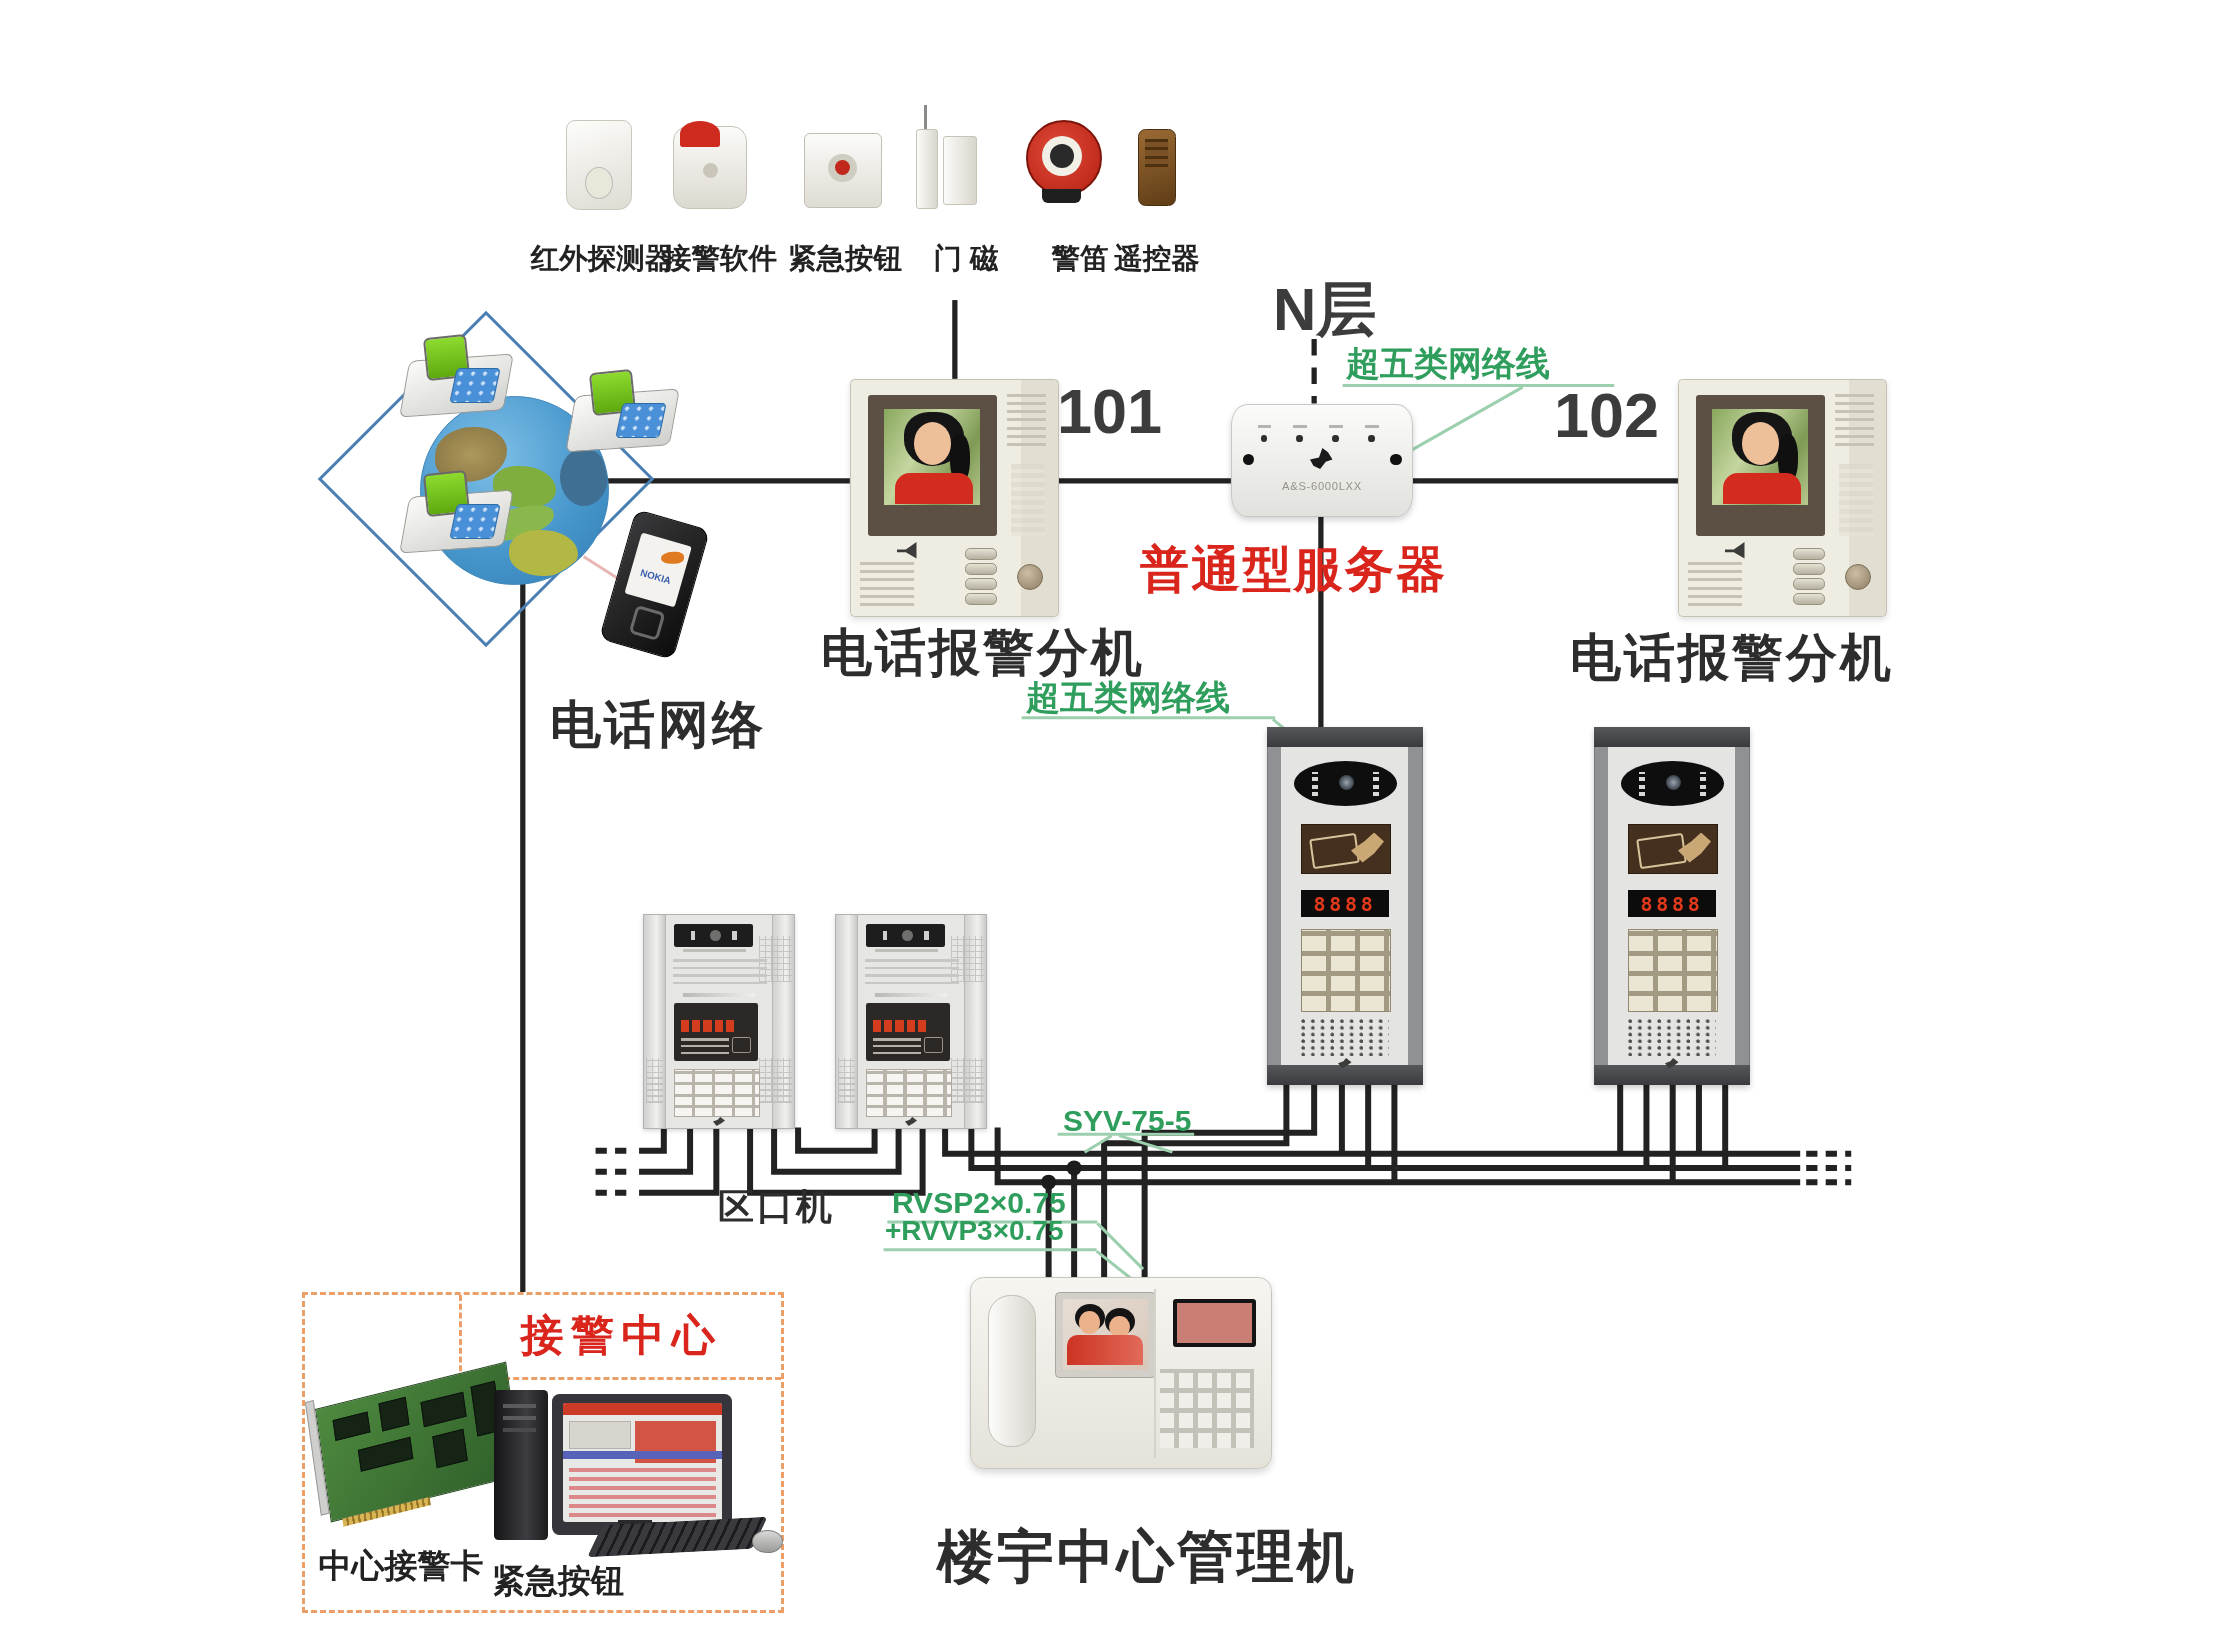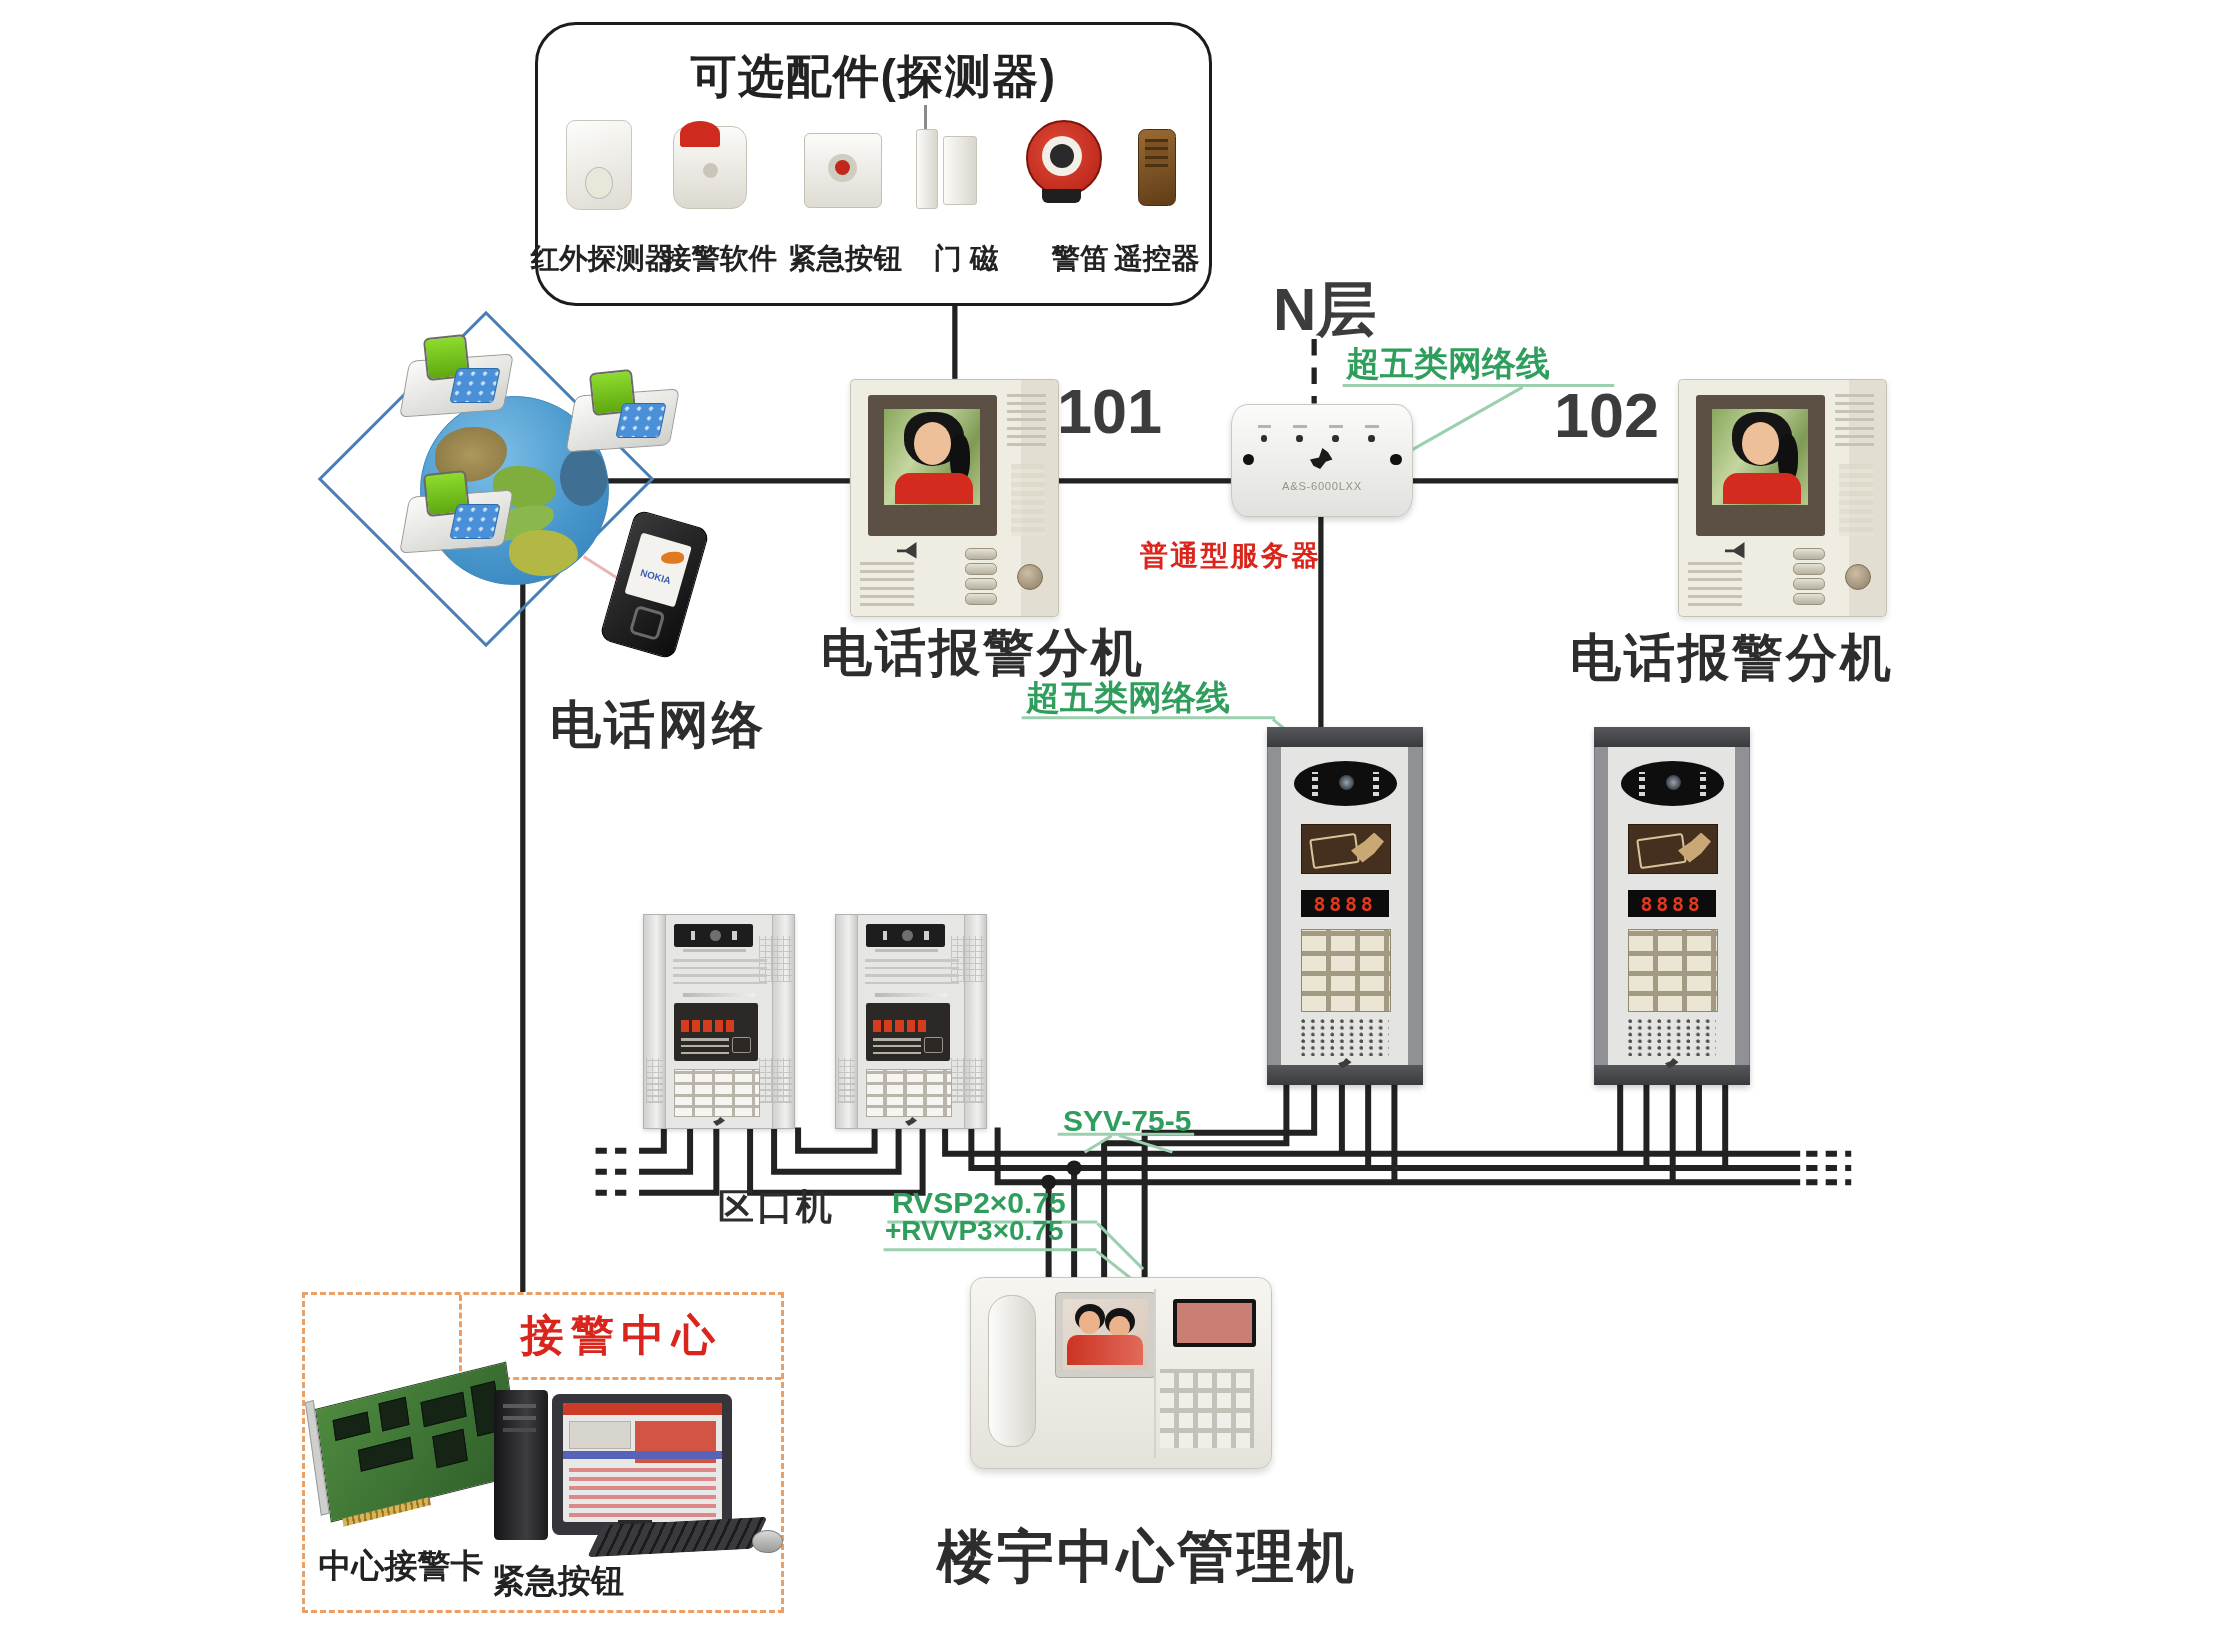--- a/index.html
+++ b/index.html
@@ -208,23 +208,20 @@
       <path d="M1183 1629 H1463"></path>
         <path d="M1463 1631 L1524 1692"></path>
       <path d="M1178 1666 H1462"></path>
         <path d="M1462 1668 L1540 1730"></path>
     </g>
     <g stroke="#e9b6b6" stroke-width="4" fill="none">
       <path d="M778 742 L856 792"></path>
     </g>
   </svg>
 
-  <div class="abs accbox">
-    <div class="abs acc-title">可选配件(探测器)</div>
-  </div>
   <div class="abs pir dev">
       <i></i>
     </div>
   <div class="abs gas dev">
       <i></i>
       <b></b>
     </div>
   <div class="abs btnbox dev">
       <i></i>
       <b></b>
@@ -330,21 +327,21 @@
       <div class="sv-tag" style="left:133px"></div>
     <div class="sv-led" style="left:28.5px"></div>
     <div class="sv-led" style="left:64px"></div>
     <div class="sv-led" style="left:100px"></div>
     <div class="sv-led" style="left:136px"></div>
     <div class="sv-hole" style="left:10.5px"></div>
     <div class="sv-hole" style="right:10.5px"></div>
     <div class="sv-logo"></div>
     <div class="sv-model">A&amp;S-6000LXX</div>
   </div>
-  <div class="lab red" style="left:1140px;top:537px;font-size:28px;letter-spacing:2.2px">普通型服务器</div>
+  <div class="lab red" style="left:1140px;top:537px;font-size:49px;letter-spacing:2.2px">普通型服务器</div>
   <div class="lab grn" style="left:1346px;top:341px;font-size:34px">超五类网络线</div>
   <div class="lab grn" style="left:1026px;top:675px;font-size:34px">超五类网络线</div>
 
   <div class="dev dstation" style="left:643px;top:914px">
     <div class="ds-colL"></div>
       <div class="ds-colR"></div>
     <div class="ds-grid" style="right:2.2px;top:21px;width:33px;height:46px"></div>
     <div class="ds-grid" style="left:2.2px;bottom:25.5px;width:16.5px;height:45px"></div>
     <div class="ds-grid" style="right:2.2px;bottom:25.5px;width:33px;height:45px"></div>
     <div class="ds-cam">

